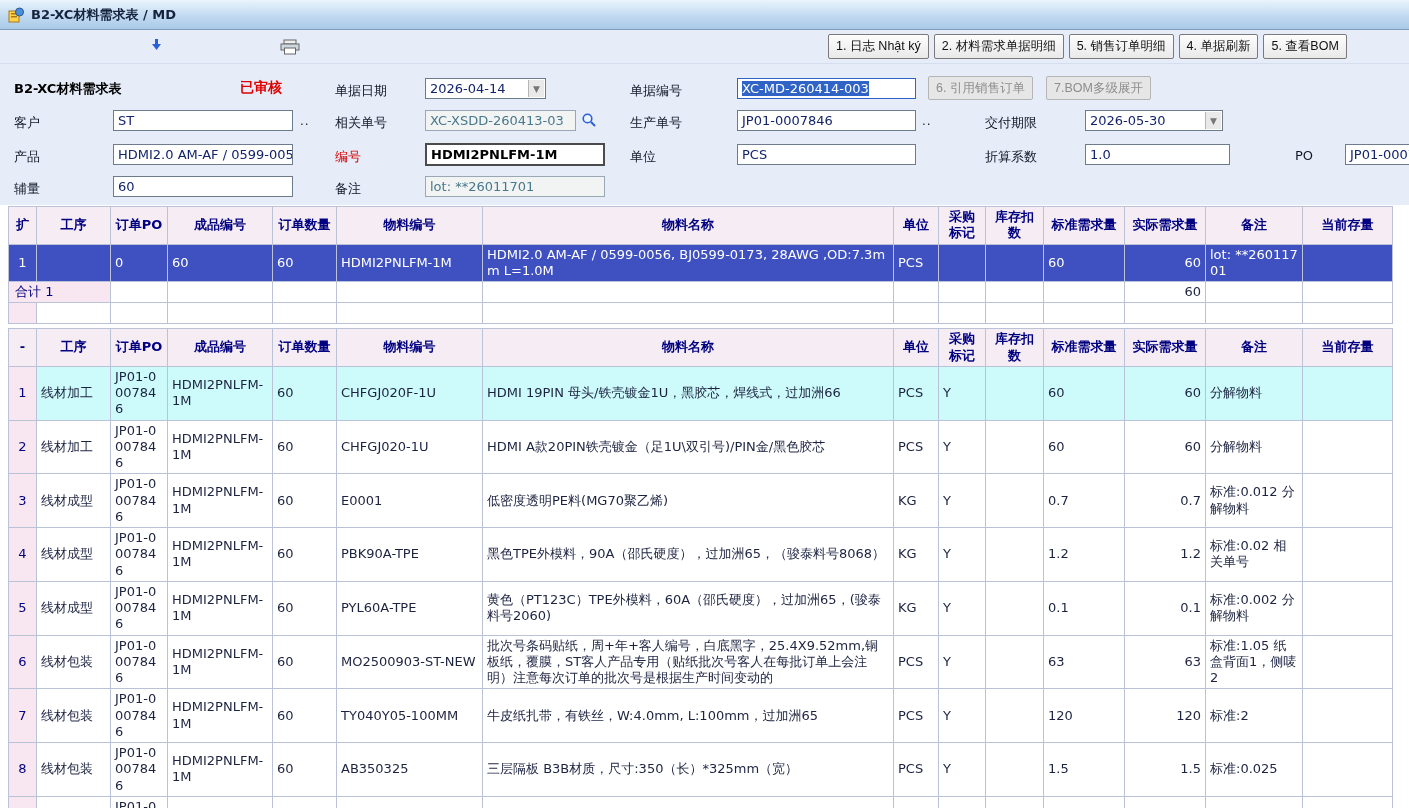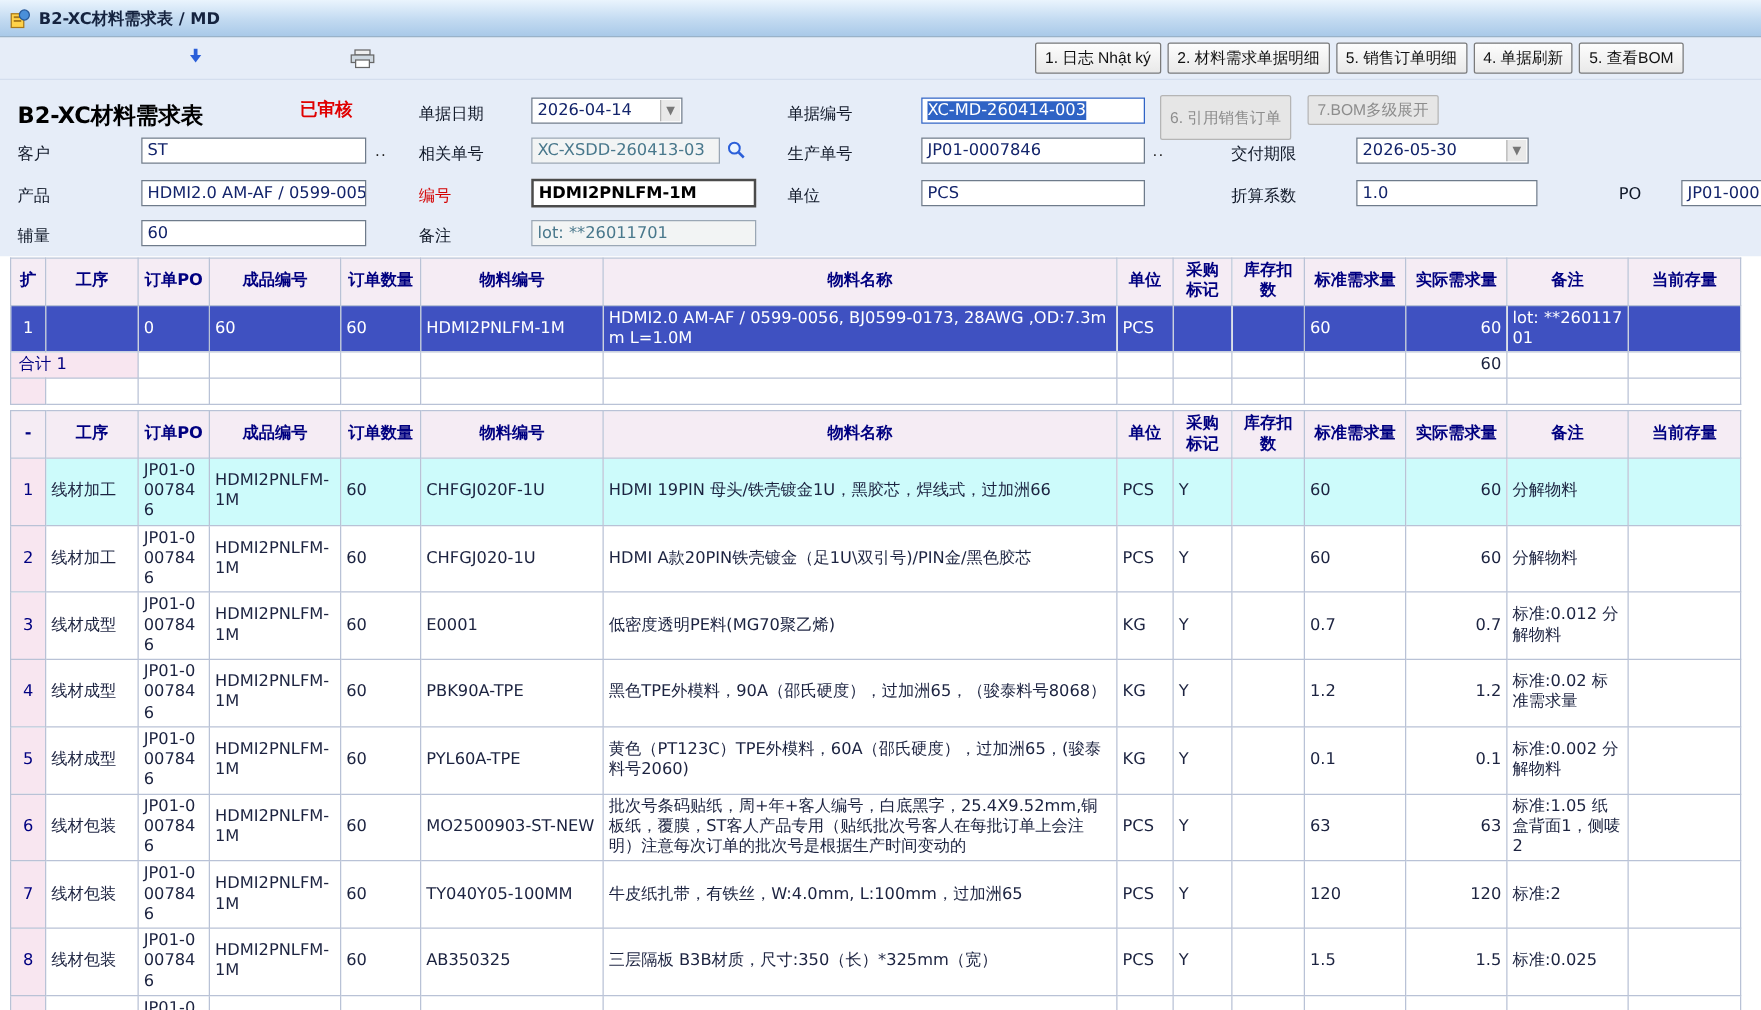--- a/index.html
+++ b/index.html
@@ -21,21 +21,21 @@
   .tb-ico{position:absolute;top:8px;}
   .btn-strip{position:absolute;left:828px;top:4px;display:flex;gap:5px;}
   .btn{border:1px solid #7a7a7a;background:linear-gradient(#fdfdfd,#e9e9e9);
     padding:3px 7px;font-size:12.5px;color:#111;white-space:nowrap;border-radius:2px;cursor:default;}
   .btn.disabled{color:#8d8d8d;background:#e6e6e6;border-color:#b5b5b5;}
 
   
   .form-area{position:relative;height:141px;background:#e6edf8;}
   .flabel{position:absolute;font-size:13px;color:#101828;white-space:nowrap;}
   .flabel.red{color:#d40000;}
-  .form-title{position:absolute;font-weight:bold;color:#000;font-size:18px;}
+  .form-title{position:absolute;font-weight:bold;color:#000;font-size:13px;}
   .status{position:absolute;color:#e00000;font-weight:bold;font-size:14px;}
   .inp{position:absolute;height:21px;border:1px solid #6e7b8b;background:#fff;
     font-size:13px;padding:1px 4px;color:#13246b;display:flex;align-items:center;
     overflow:hidden;white-space:nowrap;}
   .inp.readonly{background:#f2f4f4;color:#49788c;border-color:#9aa7b5;}
   .inp.bold-code{font-weight:bold;color:#000;border:2px solid #4b4b4b;height:23px;}
   .inp.focus-blue{border-color:#2f63c5;text-align:right;}
   .sel-text{background:#2f63c5;color:#fff;}
   .dd-arrow{position:absolute;right:1px;top:1px;bottom:1px;width:16px;background:#e9e9e9;
     border-left:1px solid #b5b5b5;display:flex;align-items:center;justify-content:center;
@@ -116,21 +116,21 @@
   <div class="inp" style="left:425px;top:14px;width:121px">
     <span>2026-04-14</span>
     <span class="dd-arrow">▼</span>
   </div>
 
   <span class="flabel" style="left:630px;top:18px">单据编号</span>
   <div class="inp focus-blue" style="left:737px;top:14px;width:179px">
     <span class="sel-text">XC-MD-260414-003</span>
   </div>
 
-  <button class="btn disabled" style="position:absolute;left:928px;top:12px;height:36px">6. 引用销售订单</button>
+  <button class="btn disabled" style="position:absolute;left:928px;top:12px;height:24px">6. 引用销售订单</button>
   <button class="btn disabled" style="position:absolute;left:1046px;top:12px;height:24px">7.BOM多级展开</button>
 
   <span class="flabel" style="left:14px;top:50px">客户</span>
   <div class="inp" style="left:113px;top:46px;width:180px">
     <span>ST</span>
   </div>
   <span class="dots" style="left:300px;top:50px">..</span>
 
   <span class="flabel" style="left:335px;top:50px">相关单号</span>
   <div class="inp readonly" style="left:425px;top:46px;width:151px">
@@ -374,21 +374,21 @@
           <td class="col-order_po">JP01-0007846</td>
           <td class="col-product_code">HDMI2PNLFM-1M</td>
           <td class="col-order_qty">60</td>
           <td class="col-material_code">PBK90A-TPE</td>
           <td class="col-material_name">黑色TPE外模料，90A（邵氏硬度），过加洲65，（骏泰料号8068）</td>
           <td class="col-unit">KG</td>
           <td class="col-purchase_mark">Y</td>
           <td class="col-stock_deduct"></td>
           <td class="col-std_qty">1.2</td>
           <td class="col-actual_qty">1.2</td>
-          <td class="col-remark">标准:0.02 标准需求量</td>
+          <td class="col-remark">标准:0.02 相关单号</td>
           <td class="col-current_stock"></td>
         </tr>
         <tr class="data-row">
           <td class="num-cell">5</td>
           <td class="col-process">线材成型</td>
           <td class="col-order_po">JP01-0007846</td>
           <td class="col-product_code">HDMI2PNLFM-1M</td>
           <td class="col-order_qty">60</td>
           <td class="col-material_code">PYL60A-TPE</td>
           <td class="col-material_name">黄色（PT123C）TPE外模料，60A（邵氏硬度），过加洲65，(骏泰料号2060)</td>

